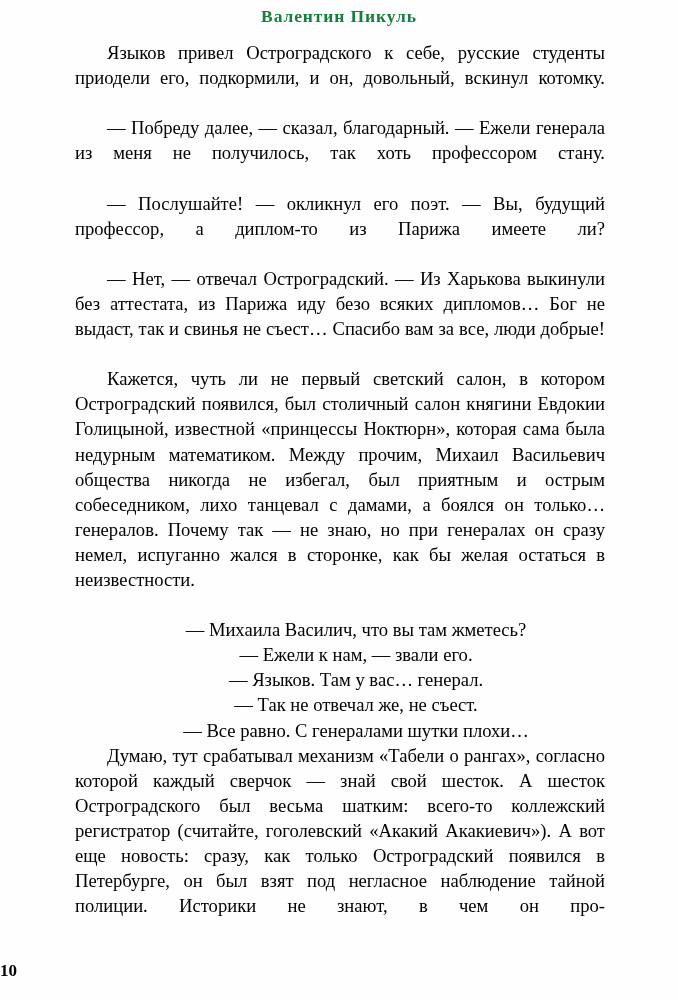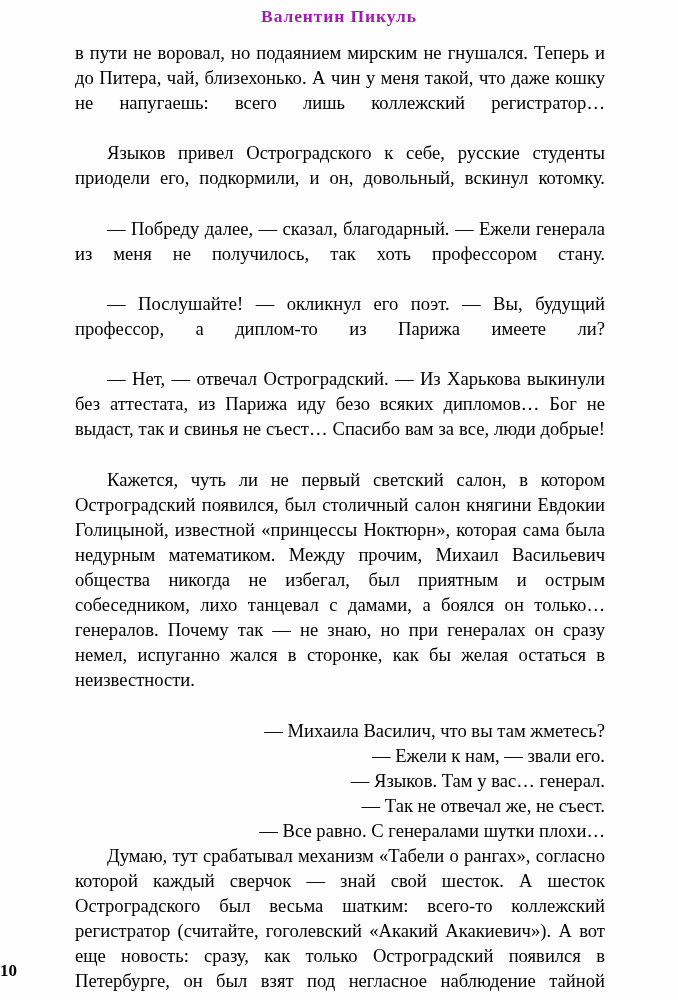--- a/index.html
+++ b/index.html
@@ -24,21 +24,21 @@
   .running-head {
     position: absolute;
     top: 8px;
     left: 0;
     right: 0;
     text-align: center;
     font-size: 17.5px;
     font-weight: bold;
     letter-spacing: 0.9px;
     line-height: 1;
-    color: #a21caf;
+    color: #15803d;
   }
   .text-block {
     position: absolute;
     top: 40px;
     left: 75px;
     width: 530px;
   }
   .para {
     margin: 0;
     font-size: 18.6px;
@@ -47,21 +47,21 @@
     text-justify: inter-word;
     text-indent: 32px;
     hyphens: manual;
     -webkit-hyphens: manual;
     word-spacing: 0px;
   }
   .para.no-indent {
     text-indent: 0;
   }
   .para.dialogue {
-    text-align: right;
+    text-align: center;
   }
   
   .para.force-justify::after {
     content: "";
     display: inline-block;
     width: 100%;
   }
   .folio {
     position: absolute;
     left: 0;
@@ -75,21 +75,20 @@
 </style>
 </head>
 <body>
 
 <div class="page">
 
   <div class="running-head">Валентин Пикуль</div>
 
   <div class="text-block">
 
-    <p class="para no-indent force-justify">в пути не воровал, но подаянием мирским не гнушался. Теперь и до Питера, чай, близехонько. А чин у меня такой, что даже кошку не напугаешь: всего лишь коллежский регистратор…</p>
 
     <p class="para force-justify">Языков привел Остроградского к себе, русские студенты приодели его, подкормили, и он, довольный, вскинул котомку.</p>
 
     <p class="para force-justify">— Побреду далее, — сказал, благодарный. — Ежели генерала из меня не получилось, так хоть профессором стану.</p>
 
     <p class="para force-justify">— Послушайте! — окликнул его поэт. — Вы, будущий профессор, а диплом-то из Парижа имеете ли?</p>
 
     <p class="para force-justify">— Нет, — отвечал Остроградский. — Из Харькова выкинули без аттестата, из Парижа иду безо всяких дипломов… Бог не выдаст, так и свинья не съест… Спасибо вам за все, люди добрые!</p>
 
     <p class="para force-justify">Кажется, чуть ли не первый светский салон, в котором Остроградский появился, был столичный салон княгини Евдокии Голицыной, известной «принцессы Ноктюрн», которая сама была недурным математиком. Между прочим, Михаил Васильевич общества никогда не избегал, был приятным и острым собеседником, лихо танцевал с дамами, а боялся он только… генералов. Почему так — не знаю, но при генералах он сразу немел, испуганно жался в сторонке, как бы желая остаться в неизвестности.</p>

